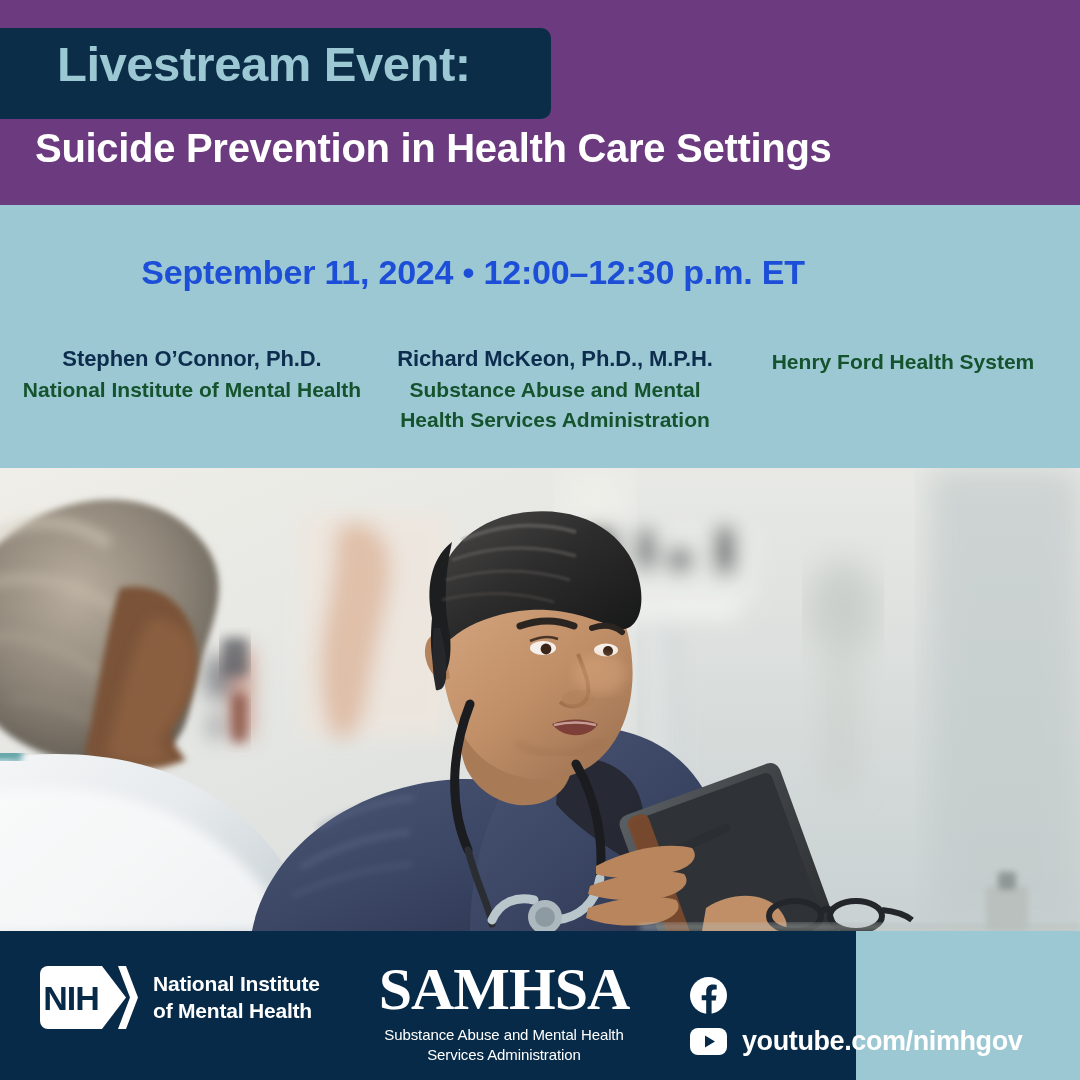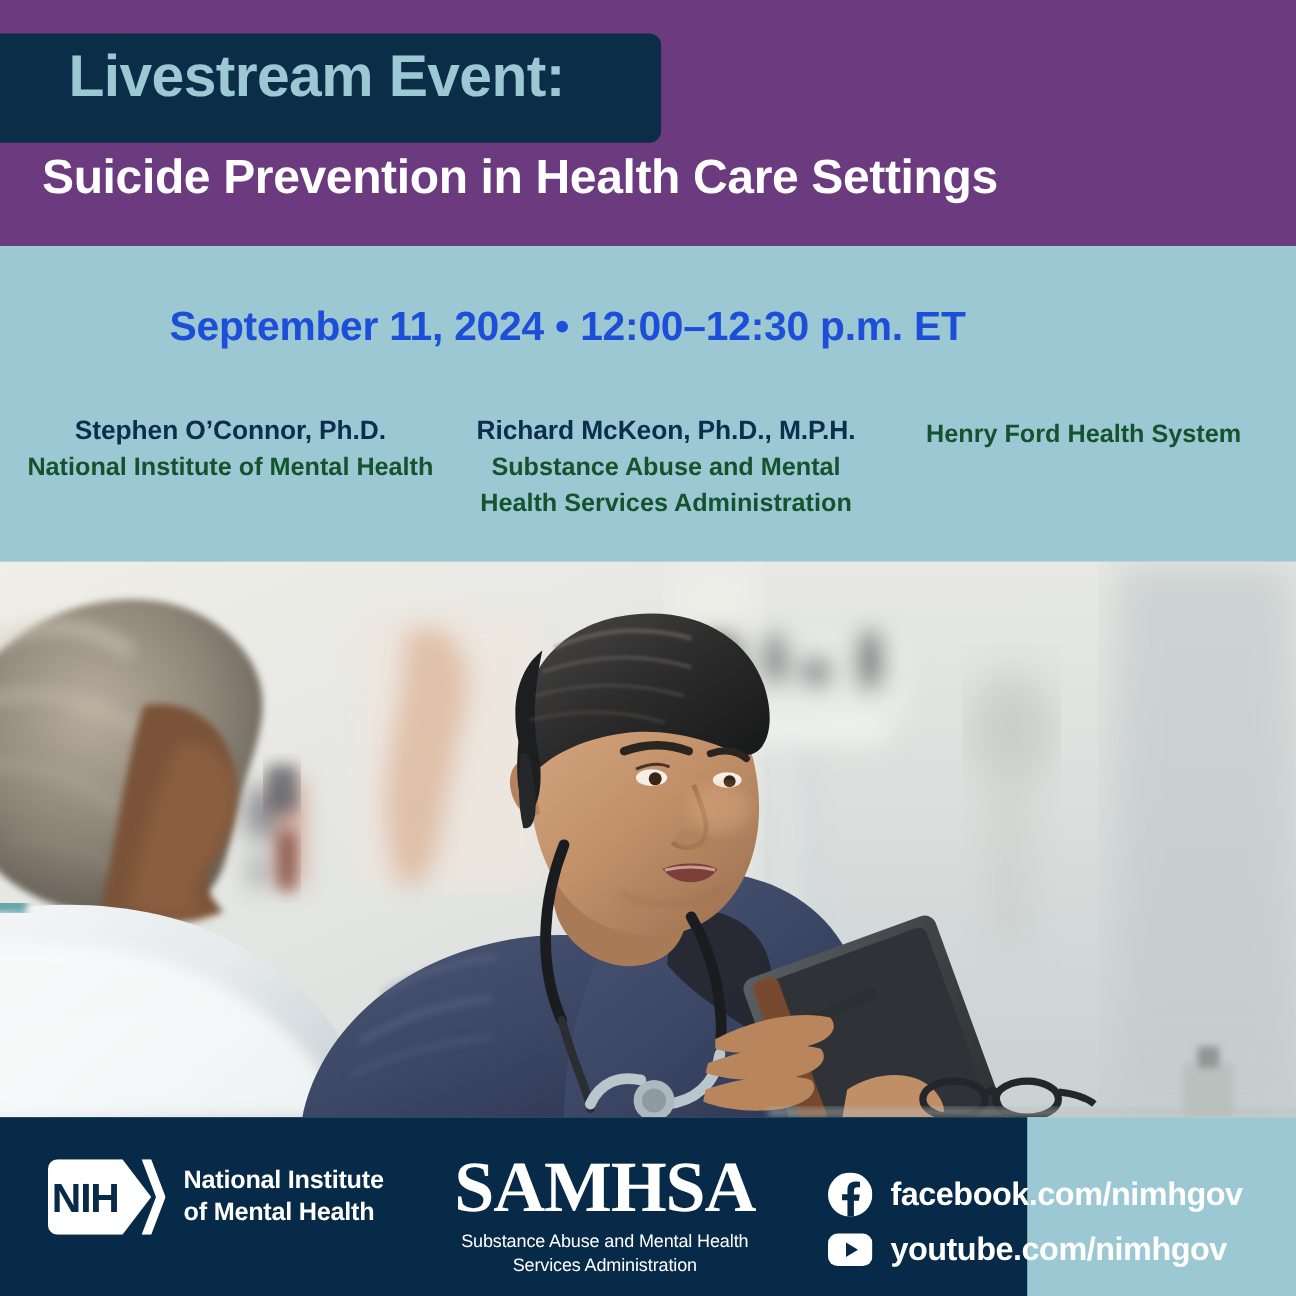--- a/index.html
+++ b/index.html
@@ -482,21 +482,20 @@
     </div>
 
     <div class="social">
       <div class="social-row">
         <span class="social-icon">
           <svg width="37" height="37" viewBox="0 0 37 37" xmlns="http://www.w3.org/2000/svg">
             <circle cx="18.5" cy="18.5" r="18.5" fill="#ffffff"></circle>
             <path d="M21.6 37 V23.6 h4.1 l0.8 -5.1 h-4.9 v-3.3 c0 -1.4 0.7 -2.8 2.9 -2.8 h2.2 V7.9 s-2 -0.35 -3.9 -0.35 c-4 0 -6.6 2.4 -6.6 6.8 v3.85 h-4.5 v5.1 h4.5 V37 z" fill="#062A47"></path>
           </svg>
         </span>
-        <span class="social-label">facebook.com/nimhgov</span>
       </div>
       <div class="social-row">
         <span class="social-icon">
           <svg width="37" height="37" viewBox="0 0 37 37" xmlns="http://www.w3.org/2000/svg">
             <rect x="0" y="5" width="37" height="27" rx="8" fill="#ffffff"></rect>
             <path d="M15 12.5 L25 18.5 L15 24.5 Z" fill="#062A47"></path>
           </svg>
         </span>
         <span class="social-label">youtube.com/nimhgov</span>
       </div>

